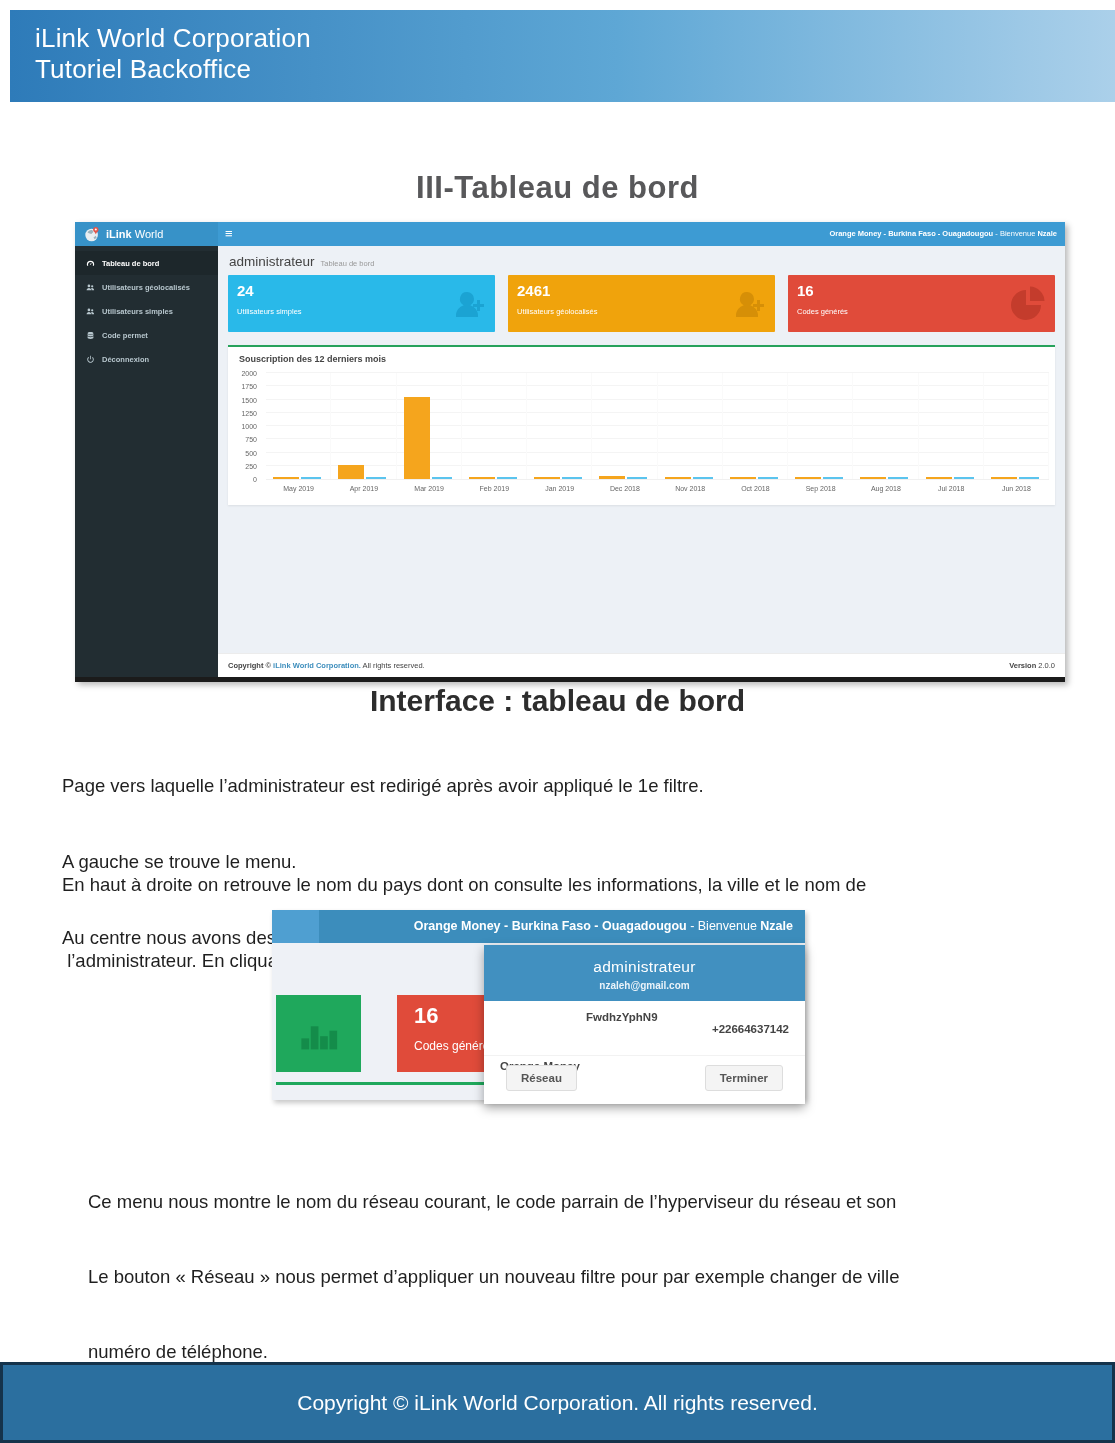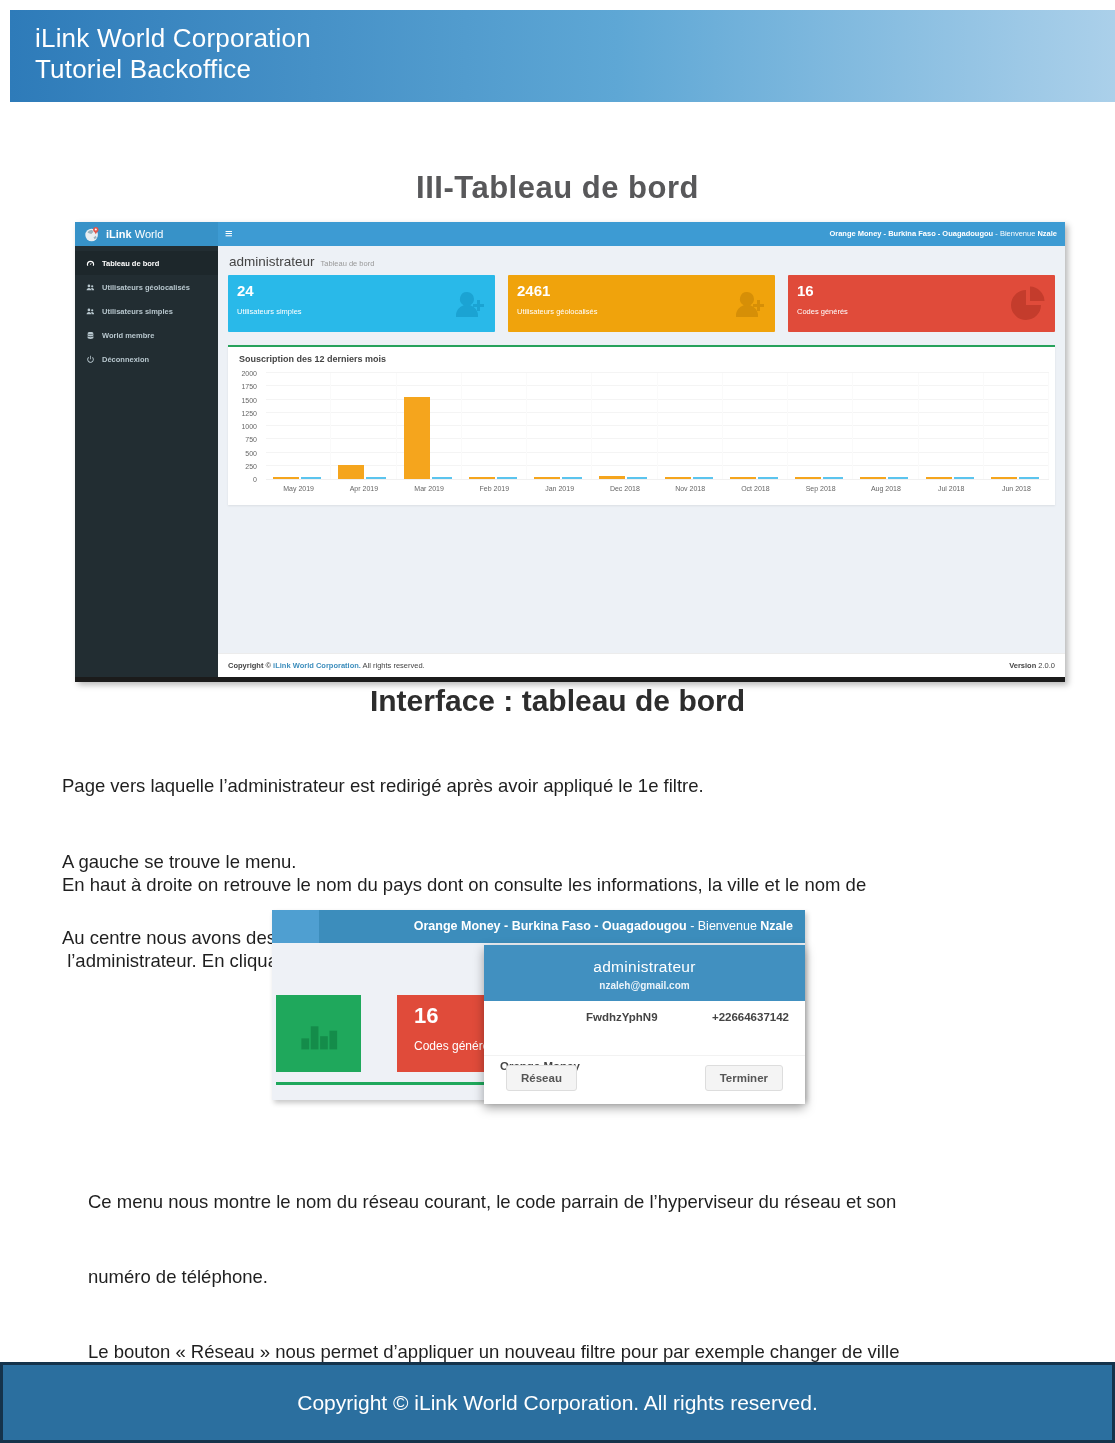--- a/index.html
+++ b/index.html
@@ -79,21 +79,21 @@
   .gline{position:absolute;left:4px;top:172px;width:208px;height:3px;background:#1fa85c;}
   .dropdown{position:absolute;left:212px;top:35px;width:321px;height:159px;background:#fff;
     box-shadow:0 4px 10px rgba(0,0,0,.35);z-index:5;}
   .dd-head{height:56px;background:#4190c0;color:#fff;text-align:center;box-sizing:border-box;padding-top:13px;}
   .dd-head .t{font-size:15.5px;letter-spacing:.3px;}
   .dd-head .e{font-size:10px;font-weight:700;margin-top:4px;color:#eaf3f9;}
   .dd-body{height:55px;box-sizing:border-box;display:flex;padding:10px 16px 0;
     font-size:11.5px;font-weight:700;color:#444;border-bottom:1px solid #f2f2f2;}
   .dd-body .c1{width:86px;line-height:15px;margin-top:48px;}
   .dd-body .c2{flex:1;}
-  .dd-body .c3{text-align:right;}
+  .dd-body .c3{text-align:right;margin-top:12px;}
   .dd-foot{display:flex;justify-content:space-between;padding:9px 22px;}
   .btn{background:#f4f4f4;border:1px solid #ddd;border-radius:3px;padding:6px 14px;
     font-size:11.5px;font-weight:700;color:#555;font-family:inherit;cursor:pointer;}
 
   
   .pfooter{position:absolute;left:0;right:0;top:1362px;bottom:0;background:#2b6f9f;
     border:3px solid #15334b;box-sizing:border-box;color:#fff;
     display:flex;align-items:center;justify-content:center;font-size:21px;}
 </style>
 </head>
@@ -140,21 +140,21 @@
     <div class="side-item">
       <svg viewBox="0 0 16 16" fill="currentColor">
           <path d="M5.2 7.6a2.4 2.4 0 1 0 0-4.8 2.4 2.4 0 0 0 0 4.8zm5.8.2a2 2 0 1 0 0-4 2 2 0 0 0 0 4zM1 13c0-2.3 1.9-4.1 4.2-4.1S9.4 10.7 9.4 13H1zm9.1 0c0-1.3-.4-2.4-1.1-3.3.6-.4 1.3-.6 2-.6 1.9 0 3.4 1.7 3.4 3.9h-4.3z"></path>
         </svg>
       <span>Utilisateurs simples</span>
     </div>
     <div class="side-item">
       <svg viewBox="0 0 16 16" fill="currentColor">
           <path d="M8 1.8c3 0 5.2.9 5.2 2.1S11 6 8 6 2.8 5.1 2.8 3.9 5 1.8 8 1.8zM2.8 5.5C3.8 6.4 5.8 6.9 8 6.9s4.2-.5 5.2-1.4v2.2c0 1.2-2.2 2.1-5.2 2.1s-5.2-.9-5.2-2.1V5.5zm0 4c1 .9 3 1.4 5.2 1.4s4.2-.5 5.2-1.4v2.4c0 1.2-2.2 2.1-5.2 2.1s-5.2-.9-5.2-2.1V9.5z"></path>
         </svg>
-      <span>World membre</span>
+      <span>Code permet</span>
     </div>
     <div class="side-item">
       <svg viewBox="0 0 16 16" fill="currentColor">
           <path d="M7.3 1.5h1.4v6.2H7.3zM4.4 3.6l1 1.1A4.2 4.2 0 1 0 12.2 8c0-1.2-.5-2.3-1.3-3.2l1-1.1A5.8 5.8 0 1 1 2.2 8c0-1.7.9-3.3 2.2-4.4z"></path>
         </svg>
       <span>Déconnexion</span>
     </div>
   </div>
 
   <div class="pagehead">
@@ -329,22 +329,22 @@
     </div>
     <div class="dd-foot">
       <button class="btn">Réseau</button>
       <button class="btn">Terminer</button>
     </div>
   </div>
 </div>
 
 <div class="para p3">
   <div>Ce menu nous montre le nom du réseau courant, le code parrain de l’hyperviseur du réseau et son</div>
+  <div>Le bouton « Réseau » nous permet d’appliquer un nouveau filtre pour par exemple changer de ville</div>
   <div>numéro de téléphone.</div>
-  <div>Le bouton « Réseau » nous permet d’appliquer un nouveau filtre pour par exemple changer de ville</div>
   <div>de réseau ou même de pays.</div>
   
   
 </div>
 
 <div class="pfooter">
   <span>Copyright © iLink World Corporation. All rights reserved.</span>
 </div>
 
 </body></html>

